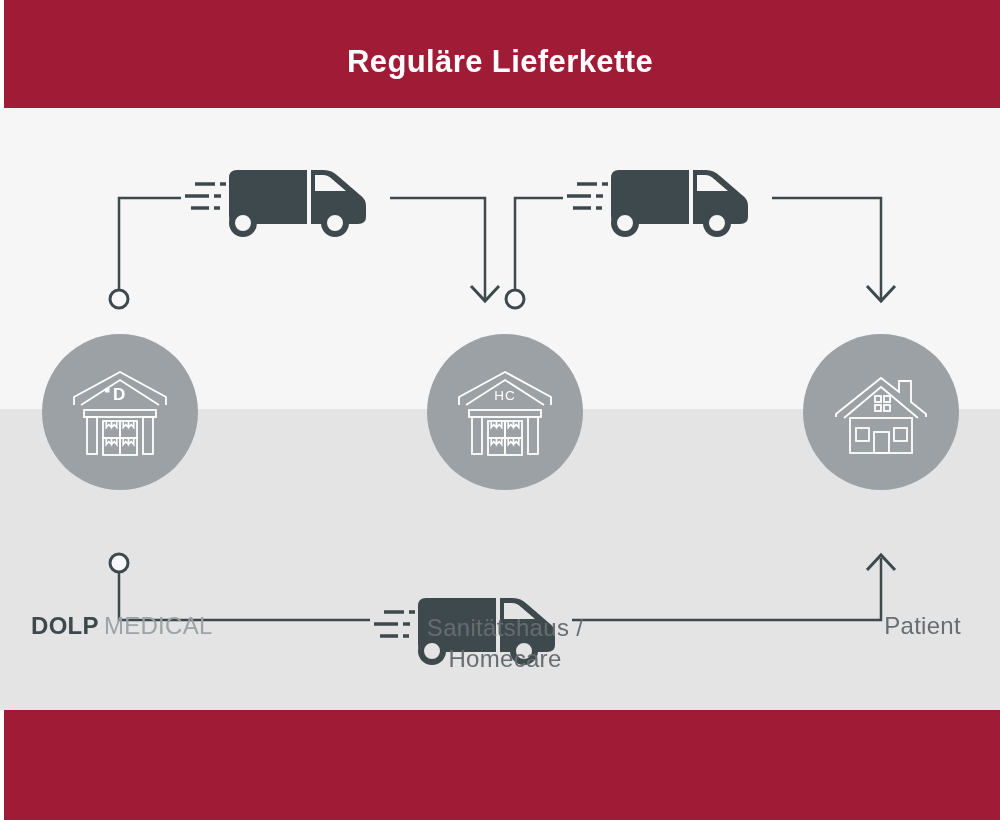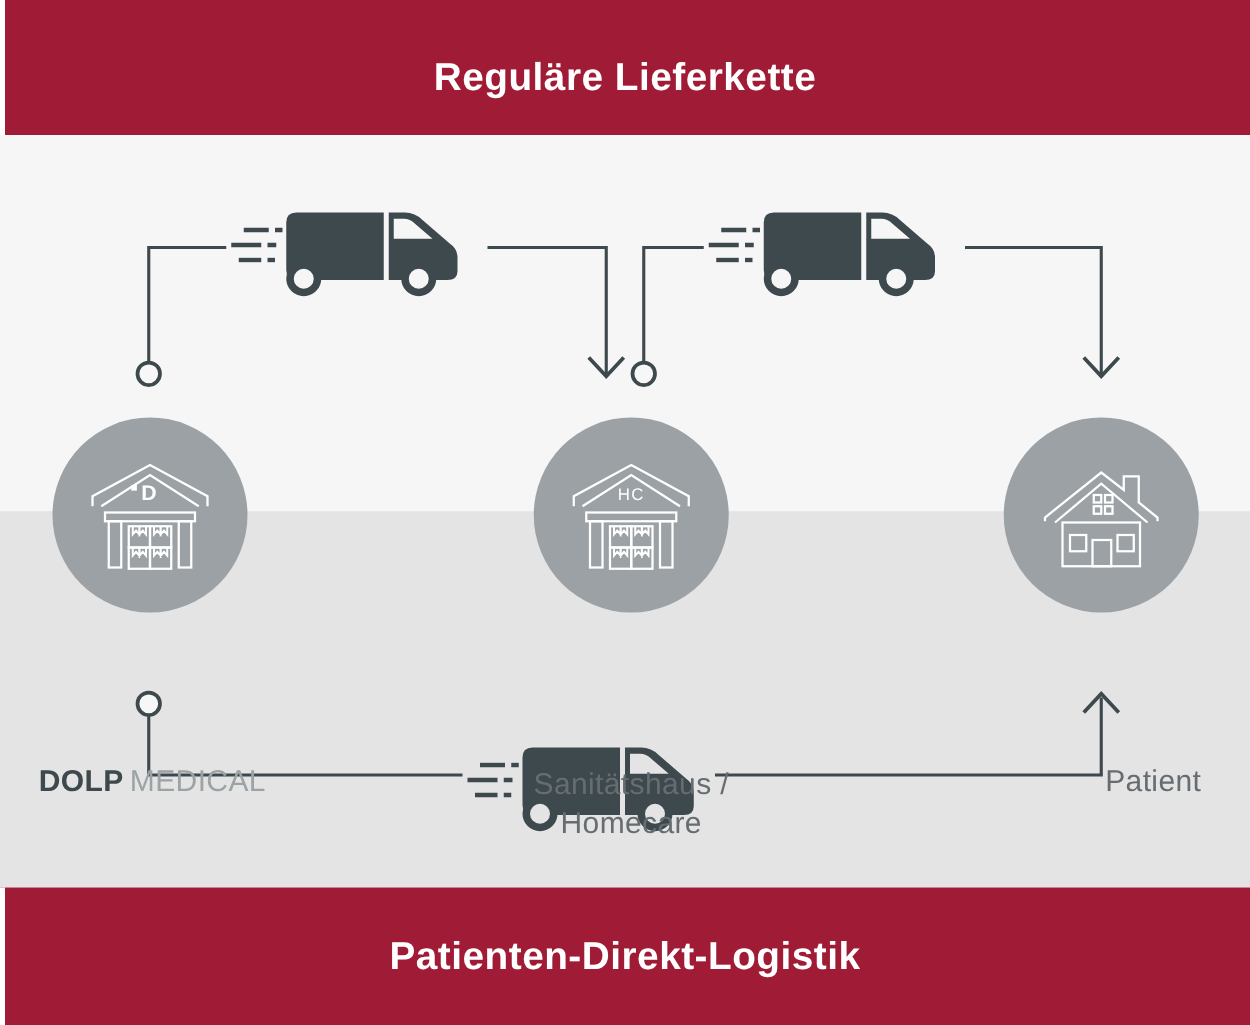--- a/index.html
+++ b/index.html
@@ -151,14 +151,13 @@
   </div>
   <div class="node-label label-homecare">
     <div>Sanitätshaus /</div>
     <div>Homecare</div>
   </div>
   <div class="node-label label-patient">Patient</div>
 </main>
 
 <footer class="banner banner-bottom">
   <div class="accent"></div>
-  <div class="title">Patienten-Direkt-Logistik</div>
 </footer>
 
 </body></html>

